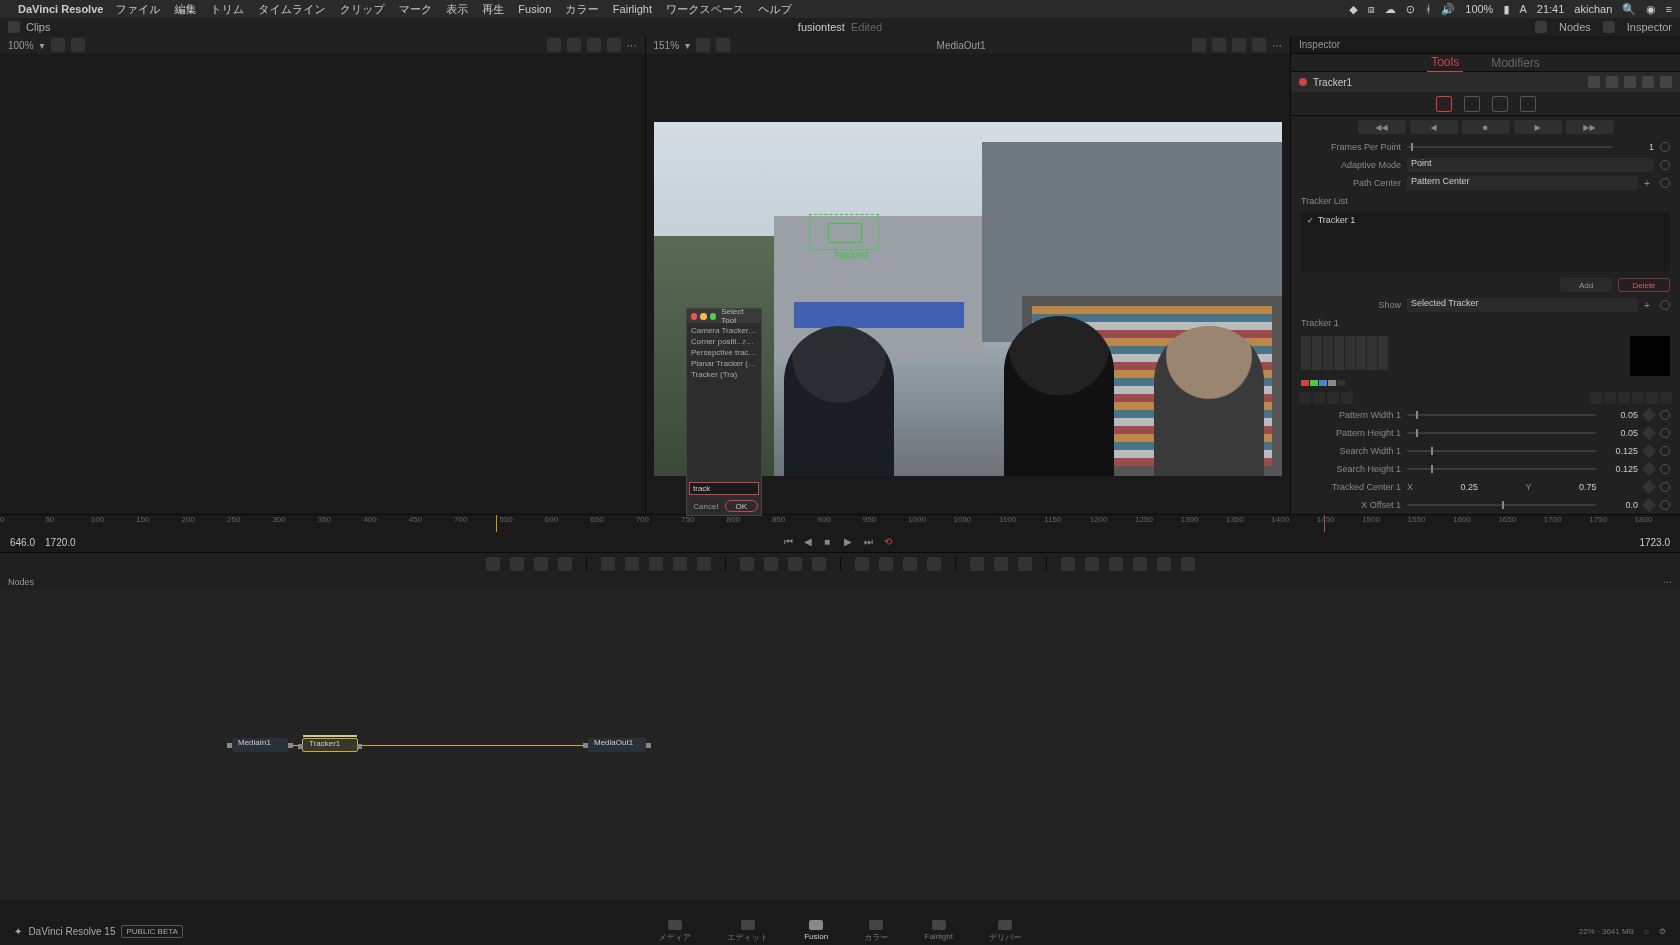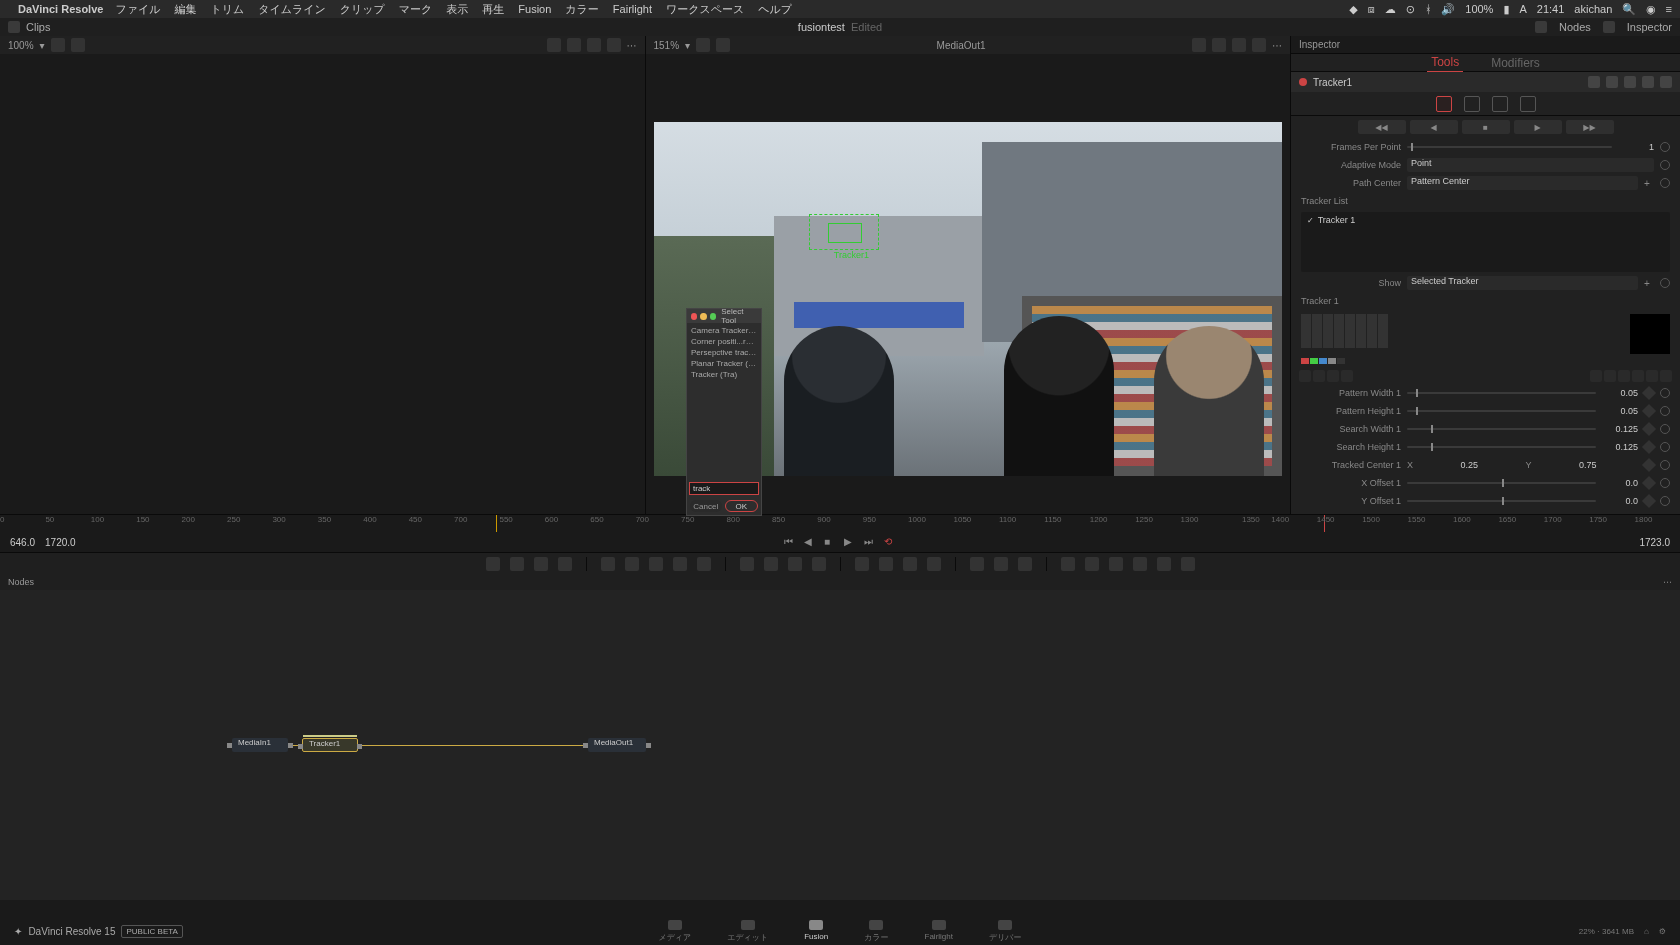--- a/index.html
+++ b/index.html
@@ -312,20 +312,24 @@
     <div class="insp-row">
       <span class="label">Path Center</span>
       <div class="dropdown">Pattern Center</div>
       <span style="width:10px;color:#888;">+</span>
       <span class="reset"></span>
     </div>
     <div class="insp-section">Tracker List</div>
     <div class="tracker-list">
       <div class="item">Tracker 1</div>
     </div>
+    <div class="list-btns">
+      <button>Add</button>
+      <button class="danger">Delete</button>
+    </div>
     <div class="insp-row">
       <span class="label">Show</span>
       <div class="dropdown">Selected Tracker</div>
       <span style="width:10px;color:#888;">+</span>
       <span class="reset"></span>
     </div>
     <div class="insp-section">Tracker 1</div>
     <div class="pattern-view">
       <div class="thumbs">
         <div class="t"></div>
@@ -468,21 +472,21 @@
     <span class="tick" style="left: 45.9459%;">850</span>
     <span class="tick" style="left: 48.6486%;">900</span>
     <span class="tick" style="left: 51.3514%;">950</span>
     <span class="tick" style="left: 54.0541%;">1000</span>
     <span class="tick" style="left: 56.7568%;">1050</span>
     <span class="tick" style="left: 59.4595%;">1100</span>
     <span class="tick" style="left: 62.1622%;">1150</span>
     <span class="tick" style="left: 64.8649%;">1200</span>
     <span class="tick" style="left: 67.5676%;">1250</span>
     <span class="tick" style="left: 70.2703%;">1300</span>
-    <span class="tick" style="left: 72.973%; margin-left: 16px;">1350</span>
+    <span class="tick" style="left: 72.973%;">1350</span>
     <span class="tick" style="left: 75.6757%;">1400</span>
     <span class="tick" style="left: 78.3784%;">1450</span>
     <span class="tick" style="left: 81.0811%;">1500</span>
     <span class="tick" style="left: 83.7838%;">1550</span>
     <span class="tick" style="left: 86.4865%;">1600</span>
     <span class="tick" style="left: 89.1892%;">1650</span>
     <span class="tick" style="left: 91.8919%;">1700</span>
     <span class="tick" style="left: 94.5946%;">1750</span>
     <span class="tick" style="left: 97.2973%;">1800</span>
   </div>

